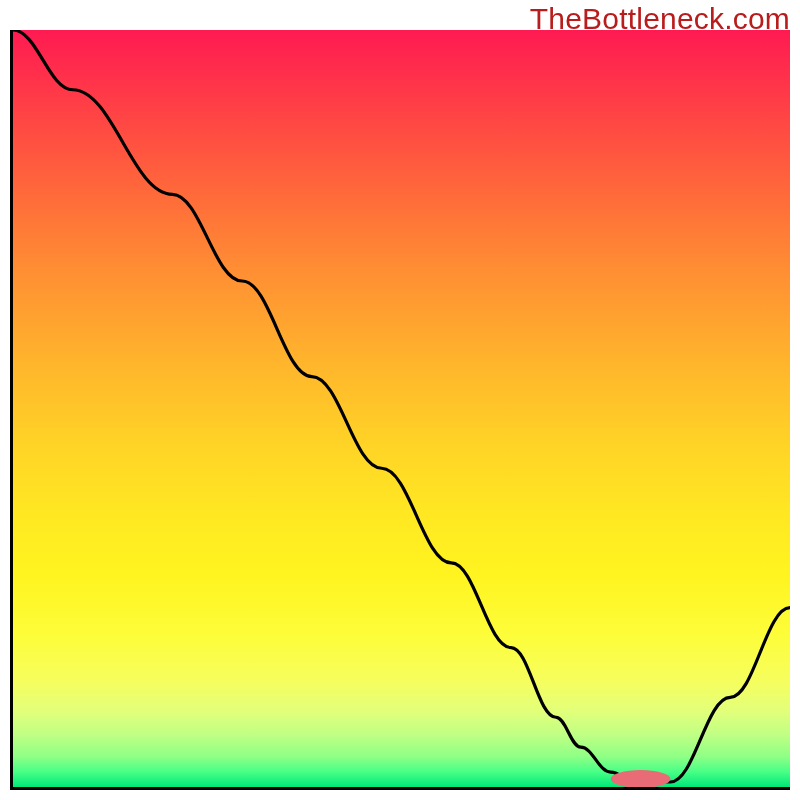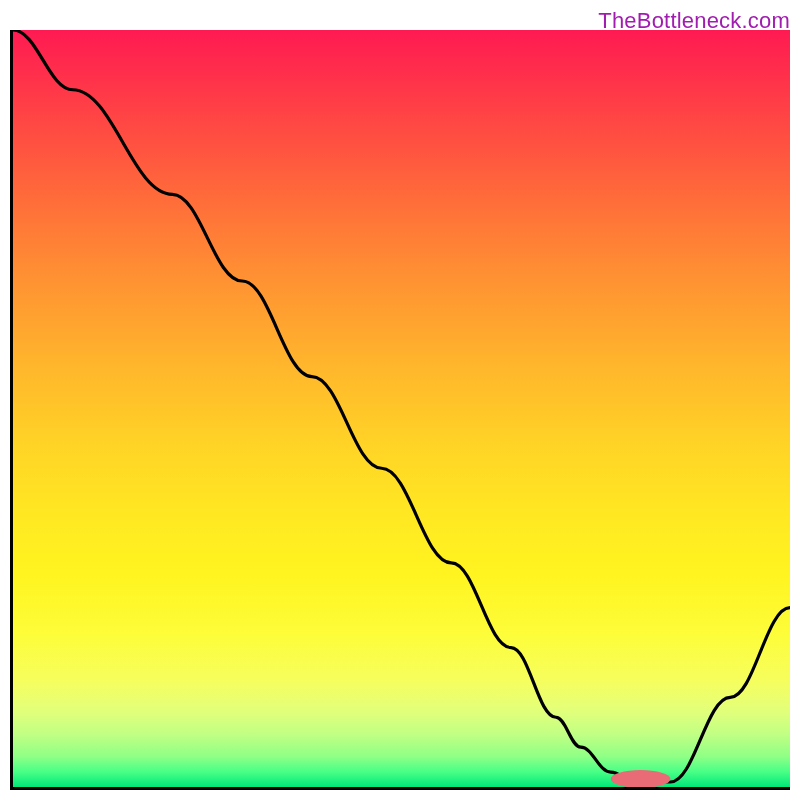--- a/index.html
+++ b/index.html
@@ -10,25 +10,25 @@
     background: #ffffff;
     font-family: Arial, Helvetica, sans-serif;
   }
   .container {
     position: relative;
     width: 800px;
     height: 800px;
   }
   .watermark {
     position: absolute;
-    top: 8px;
+    top: 2px;
     right: 10px;
-    font-size: 22px;
+    font-size: 30px;
     font-weight: 500;
-    color: #a21caf;
+    color: #b91c1c;
     letter-spacing: 0.2px;
   }
   .plot-frame {
     position: absolute;
     left: 10px;
     top: 30px;
     width: 780px;
     height: 760px;
     box-sizing: border-box;
     border-left: 3px solid #000;

